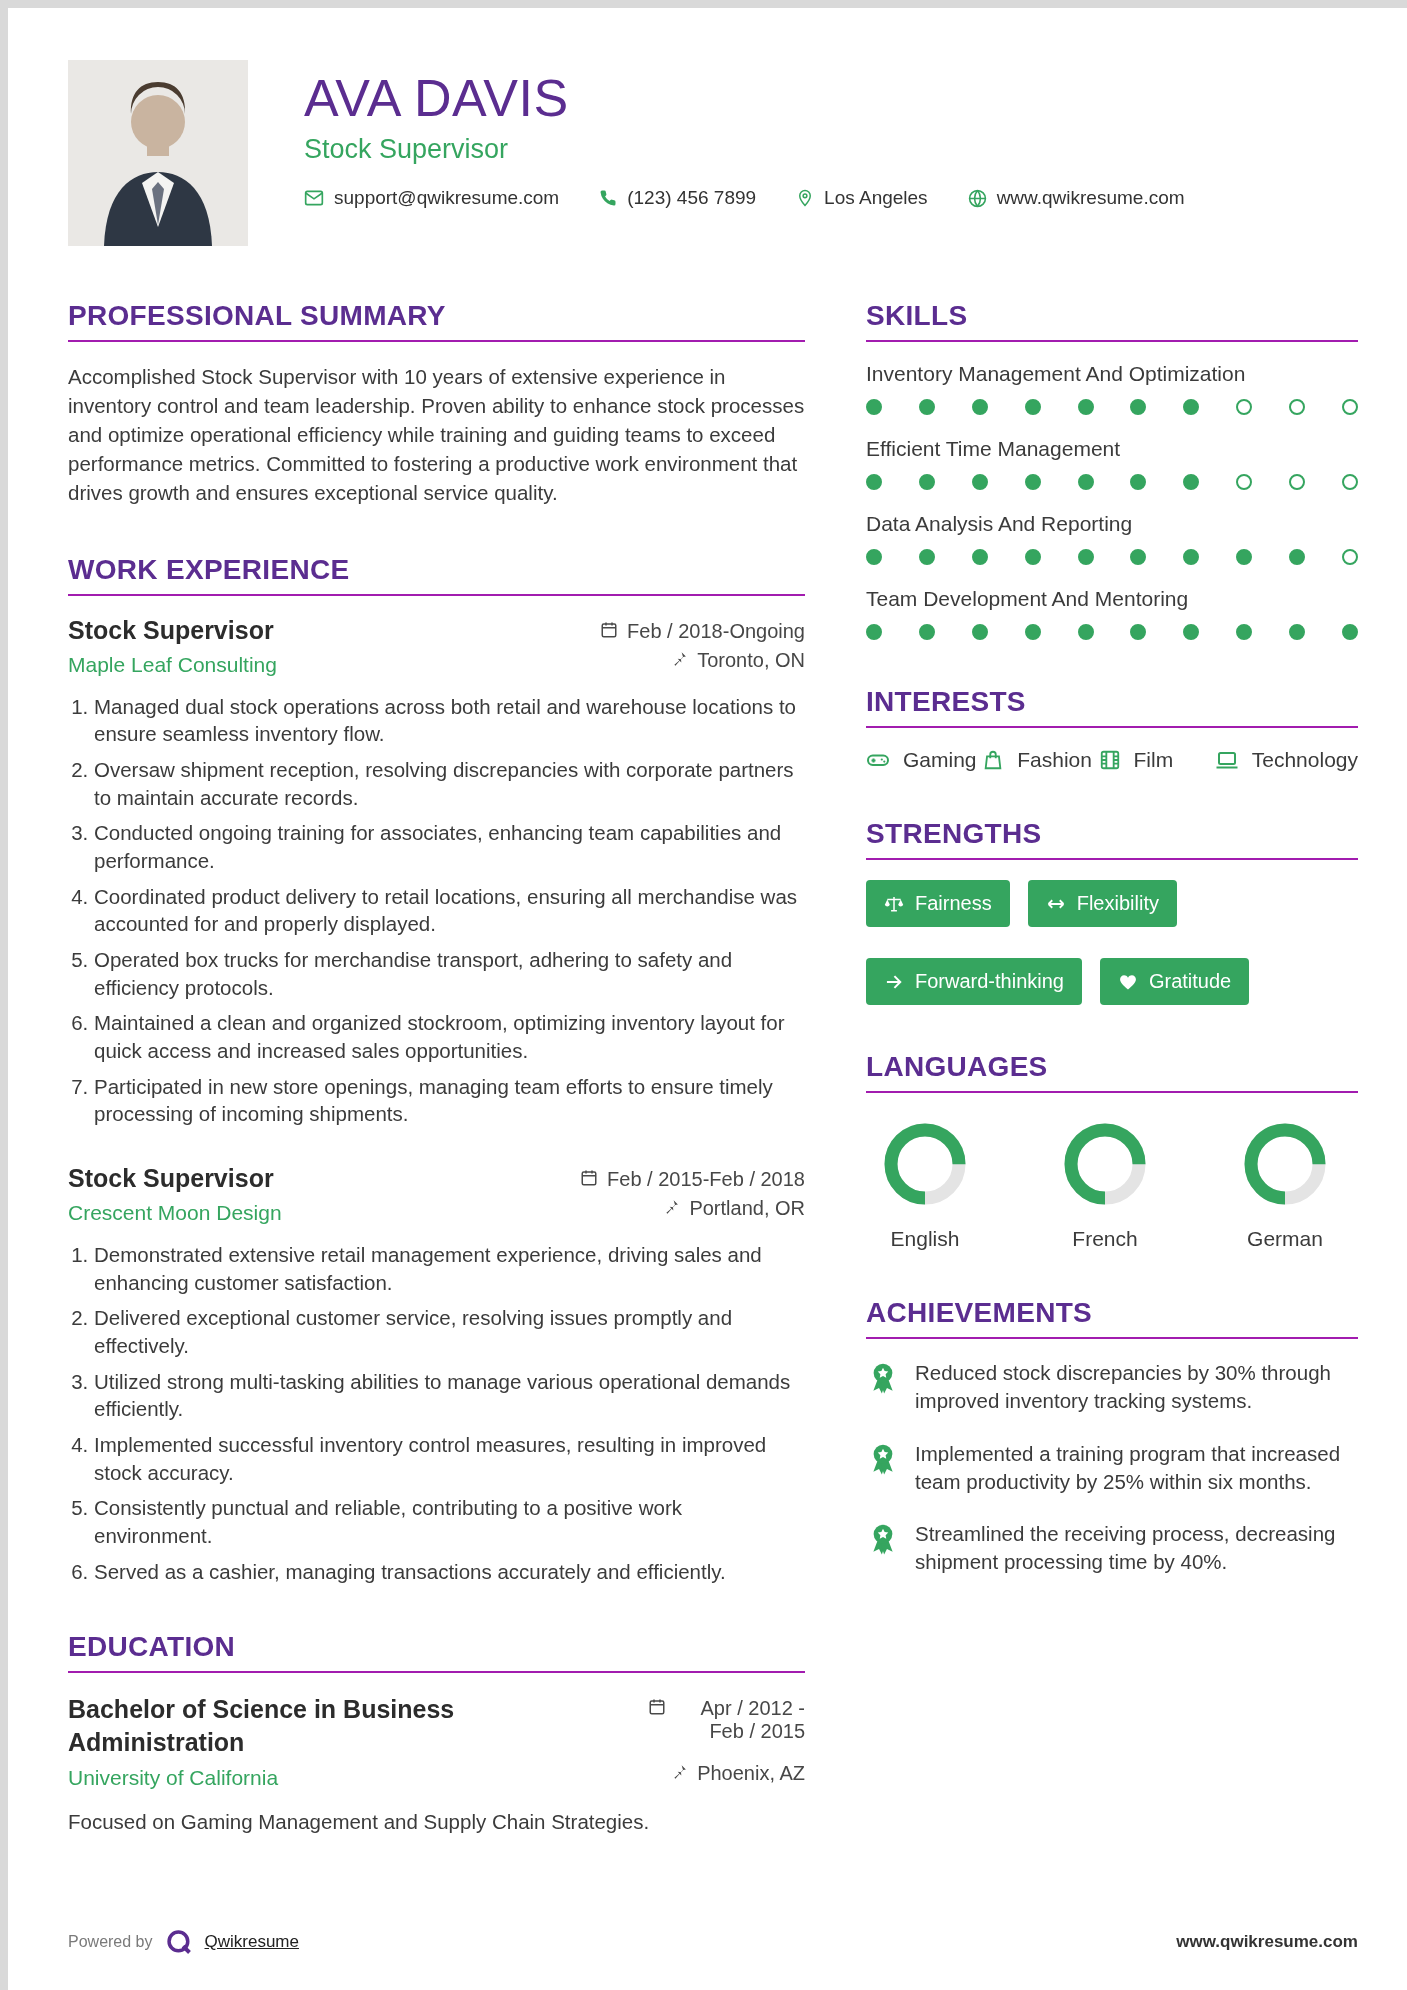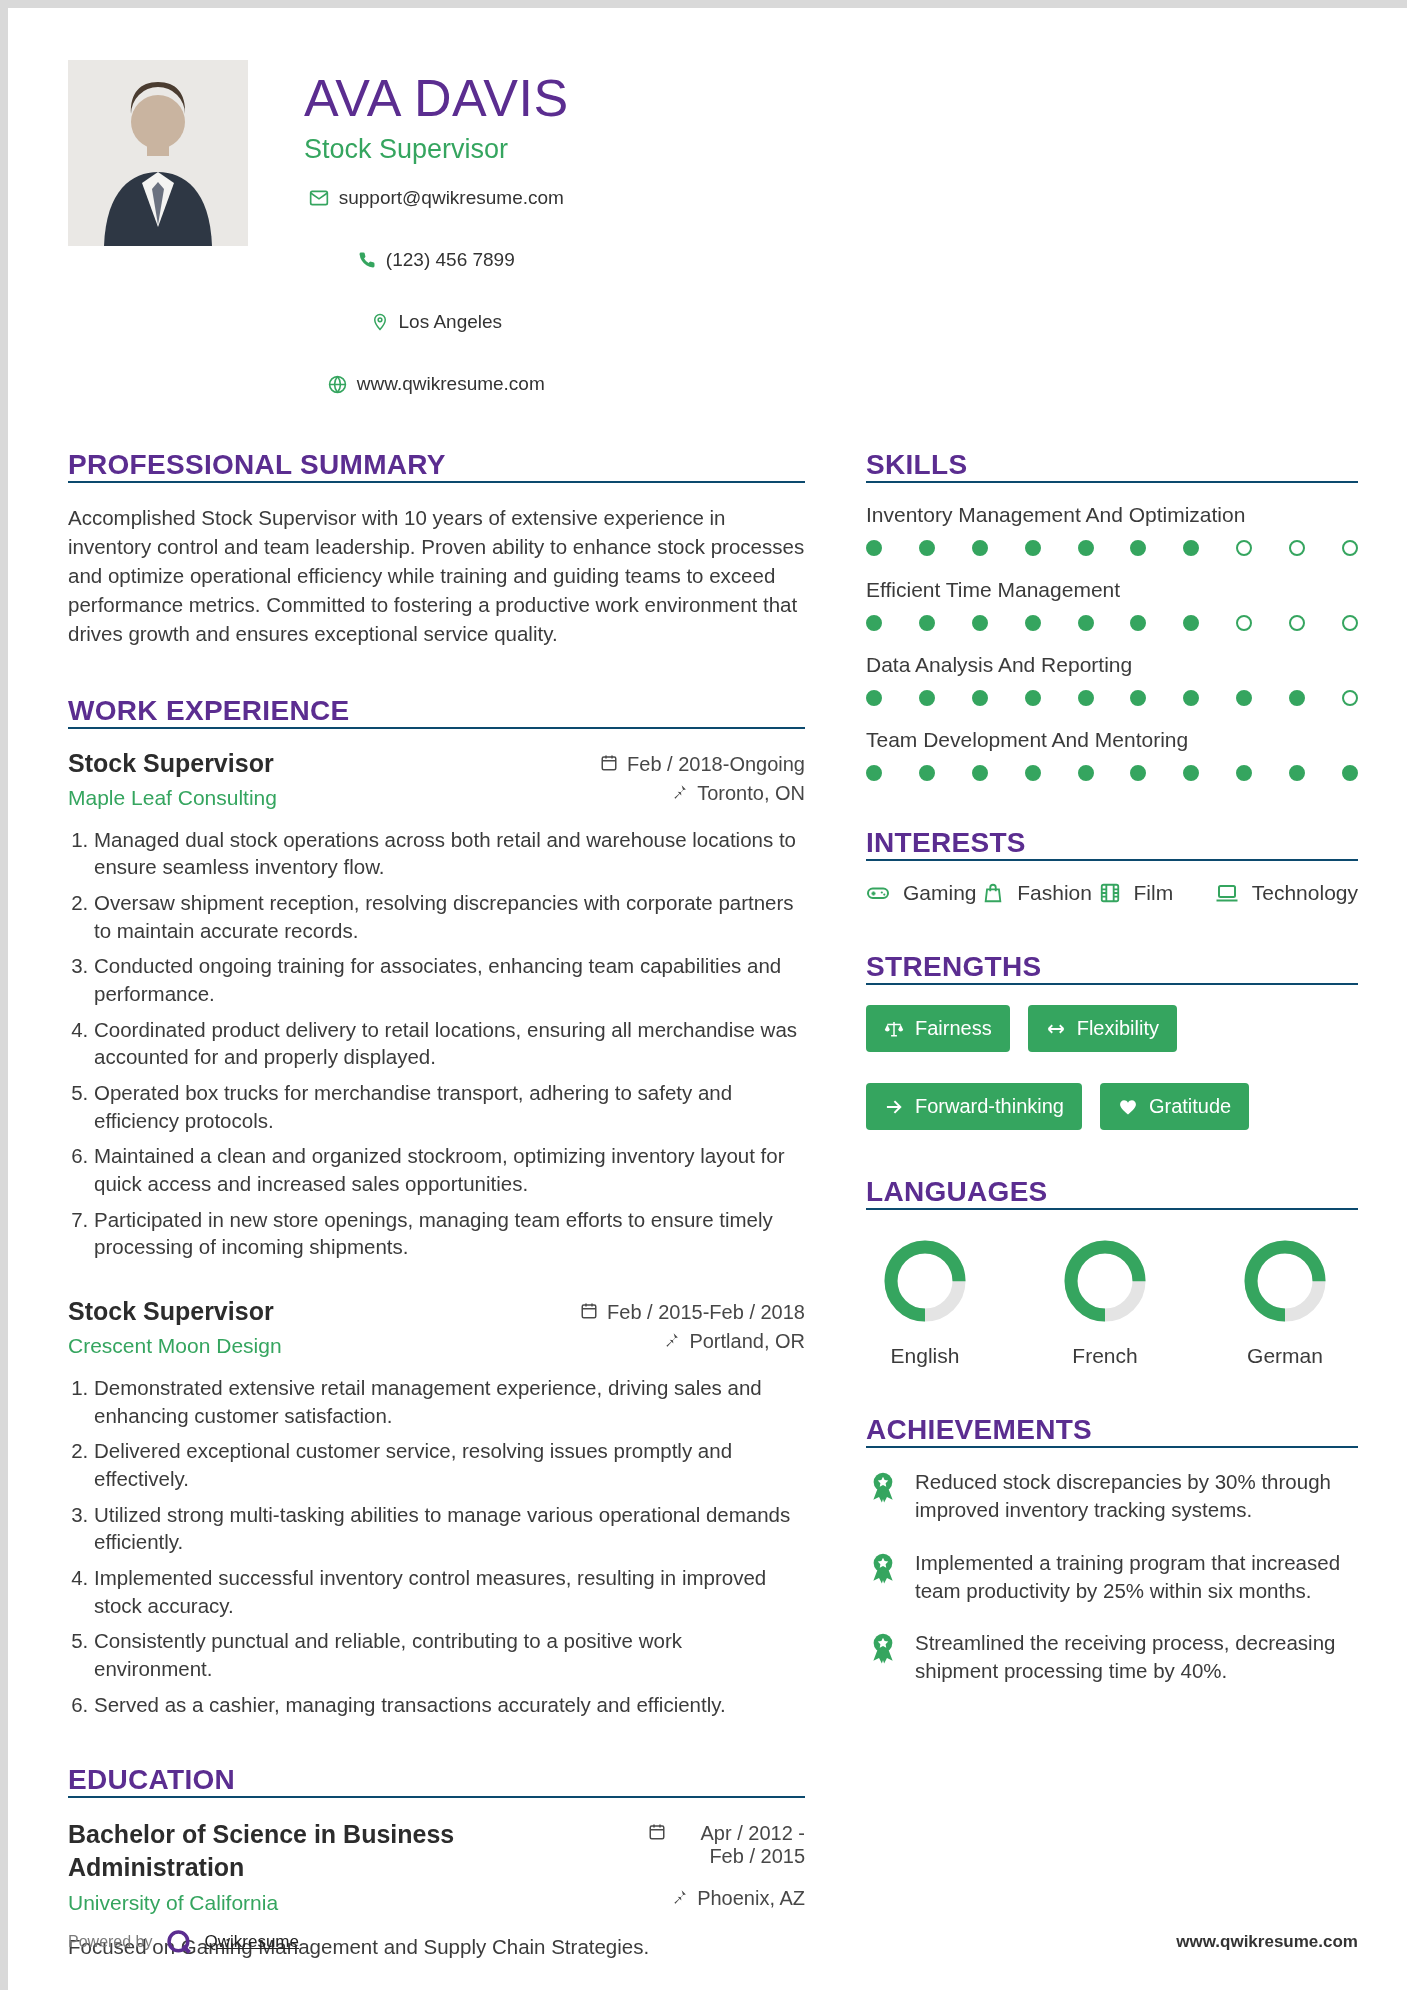--- a/index.html
+++ b/index.html
@@ -11,31 +11,31 @@
   body{background:#d9d9d9;font-family:"Liberation Sans",sans-serif;width:1407px;height:1990px;overflow:hidden;}
   .page{position:relative;margin:8px 0 0 8px;width:1399px;height:1982px;background:#fff;padding:52px 49px 0 60px;}
 
   
   .hdr{display:flex;gap:56px;align-items:flex-start;}
   .photo{width:180px;height:186px;flex:0 0 auto;overflow:hidden;background:#eae8e5;}
   .photo svg{display:block;width:100%;height:100%;}
   .hdr-main{padding-top:8px;}
   .name{font-size:52px;font-weight:400;color:var(--purple);letter-spacing:.5px;}
   .role{font-size:27px;color:var(--green);margin-top:6px;}
-  .contact{display:flex;gap:40px;align-items:center;margin-top:22px;font-size:19px;color:#333;flex-direction:column;}
+  .contact{display:flex;gap:40px;align-items:center;margin-top:22px;font-size:19px;color:#333;}
   .contact-item{display:flex;align-items:center;gap:10px;white-space:nowrap;}
   .contact-item .ic{color:var(--green);}
 
   
   .cols{display:flex;gap:61px;margin-top:54px;}
   .col-l{flex:0 0 737px;}
   .col-r{flex:1;min-width:0;}
 
   section{margin-bottom:46px;}
-  h2{font-size:28px;font-weight:700;color:var(--purple);padding-bottom:0;border-bottom:2px solid #0c4a6e;margin-bottom:20px;letter-spacing:.3px;}
+  h2{font-size:28px;font-weight:700;color:var(--purple);padding-bottom:8px;border-bottom:2px solid #a21caf;margin-bottom:20px;letter-spacing:.3px;}
   .body-text{font-size:20.5px;line-height:1.42;color:var(--text);}
 
   
   .job{margin-bottom:36px;}
   .job-row{display:flex;justify-content:space-between;align-items:flex-start;gap:12px;}
   .job-title{font-size:25px;font-weight:700;color:#2c2c2c;}
   .job-company{font-size:21px;color:var(--green);margin-top:8px;}
   .meta{display:flex;align-items:flex-start;gap:9px;font-size:20px;color:#474747;text-align:right;flex:0 0 auto;margin-top:4px;}
   .meta .ic{color:#4a4a4a;flex:0 0 auto;margin-top:1px;}
   .meta.dates-wrap span{display:inline-block;max-width:130px;}

